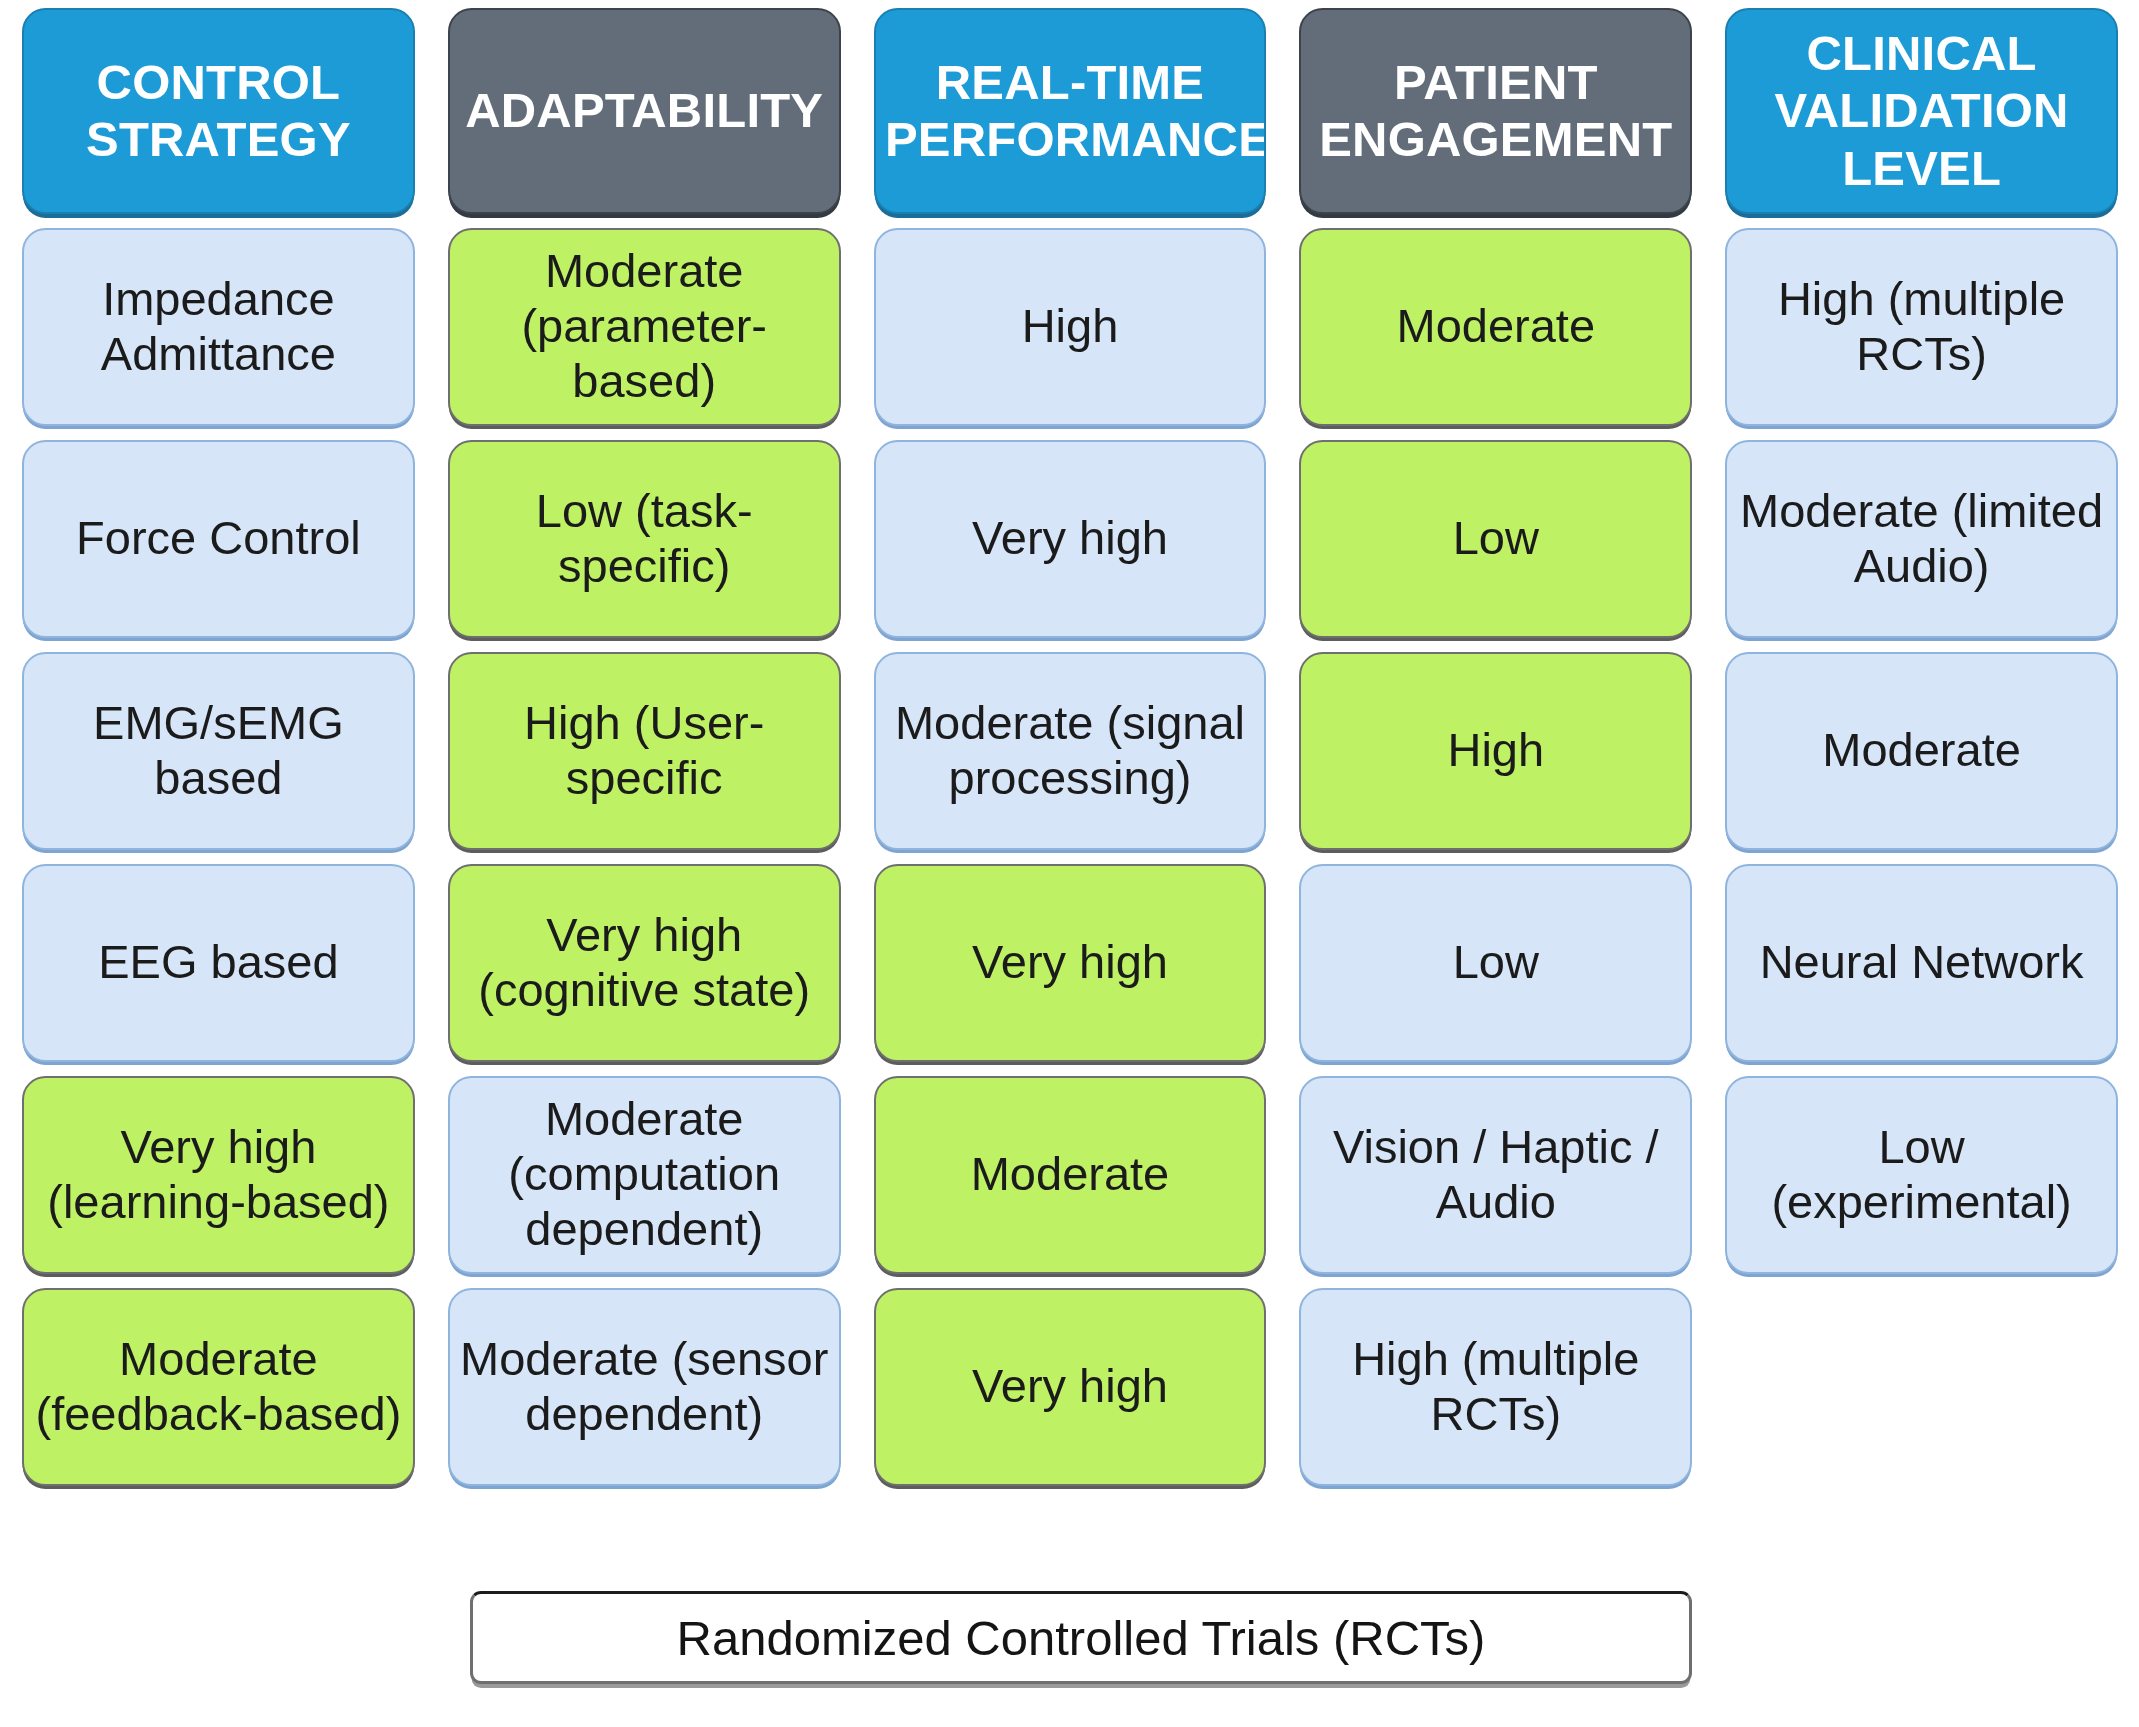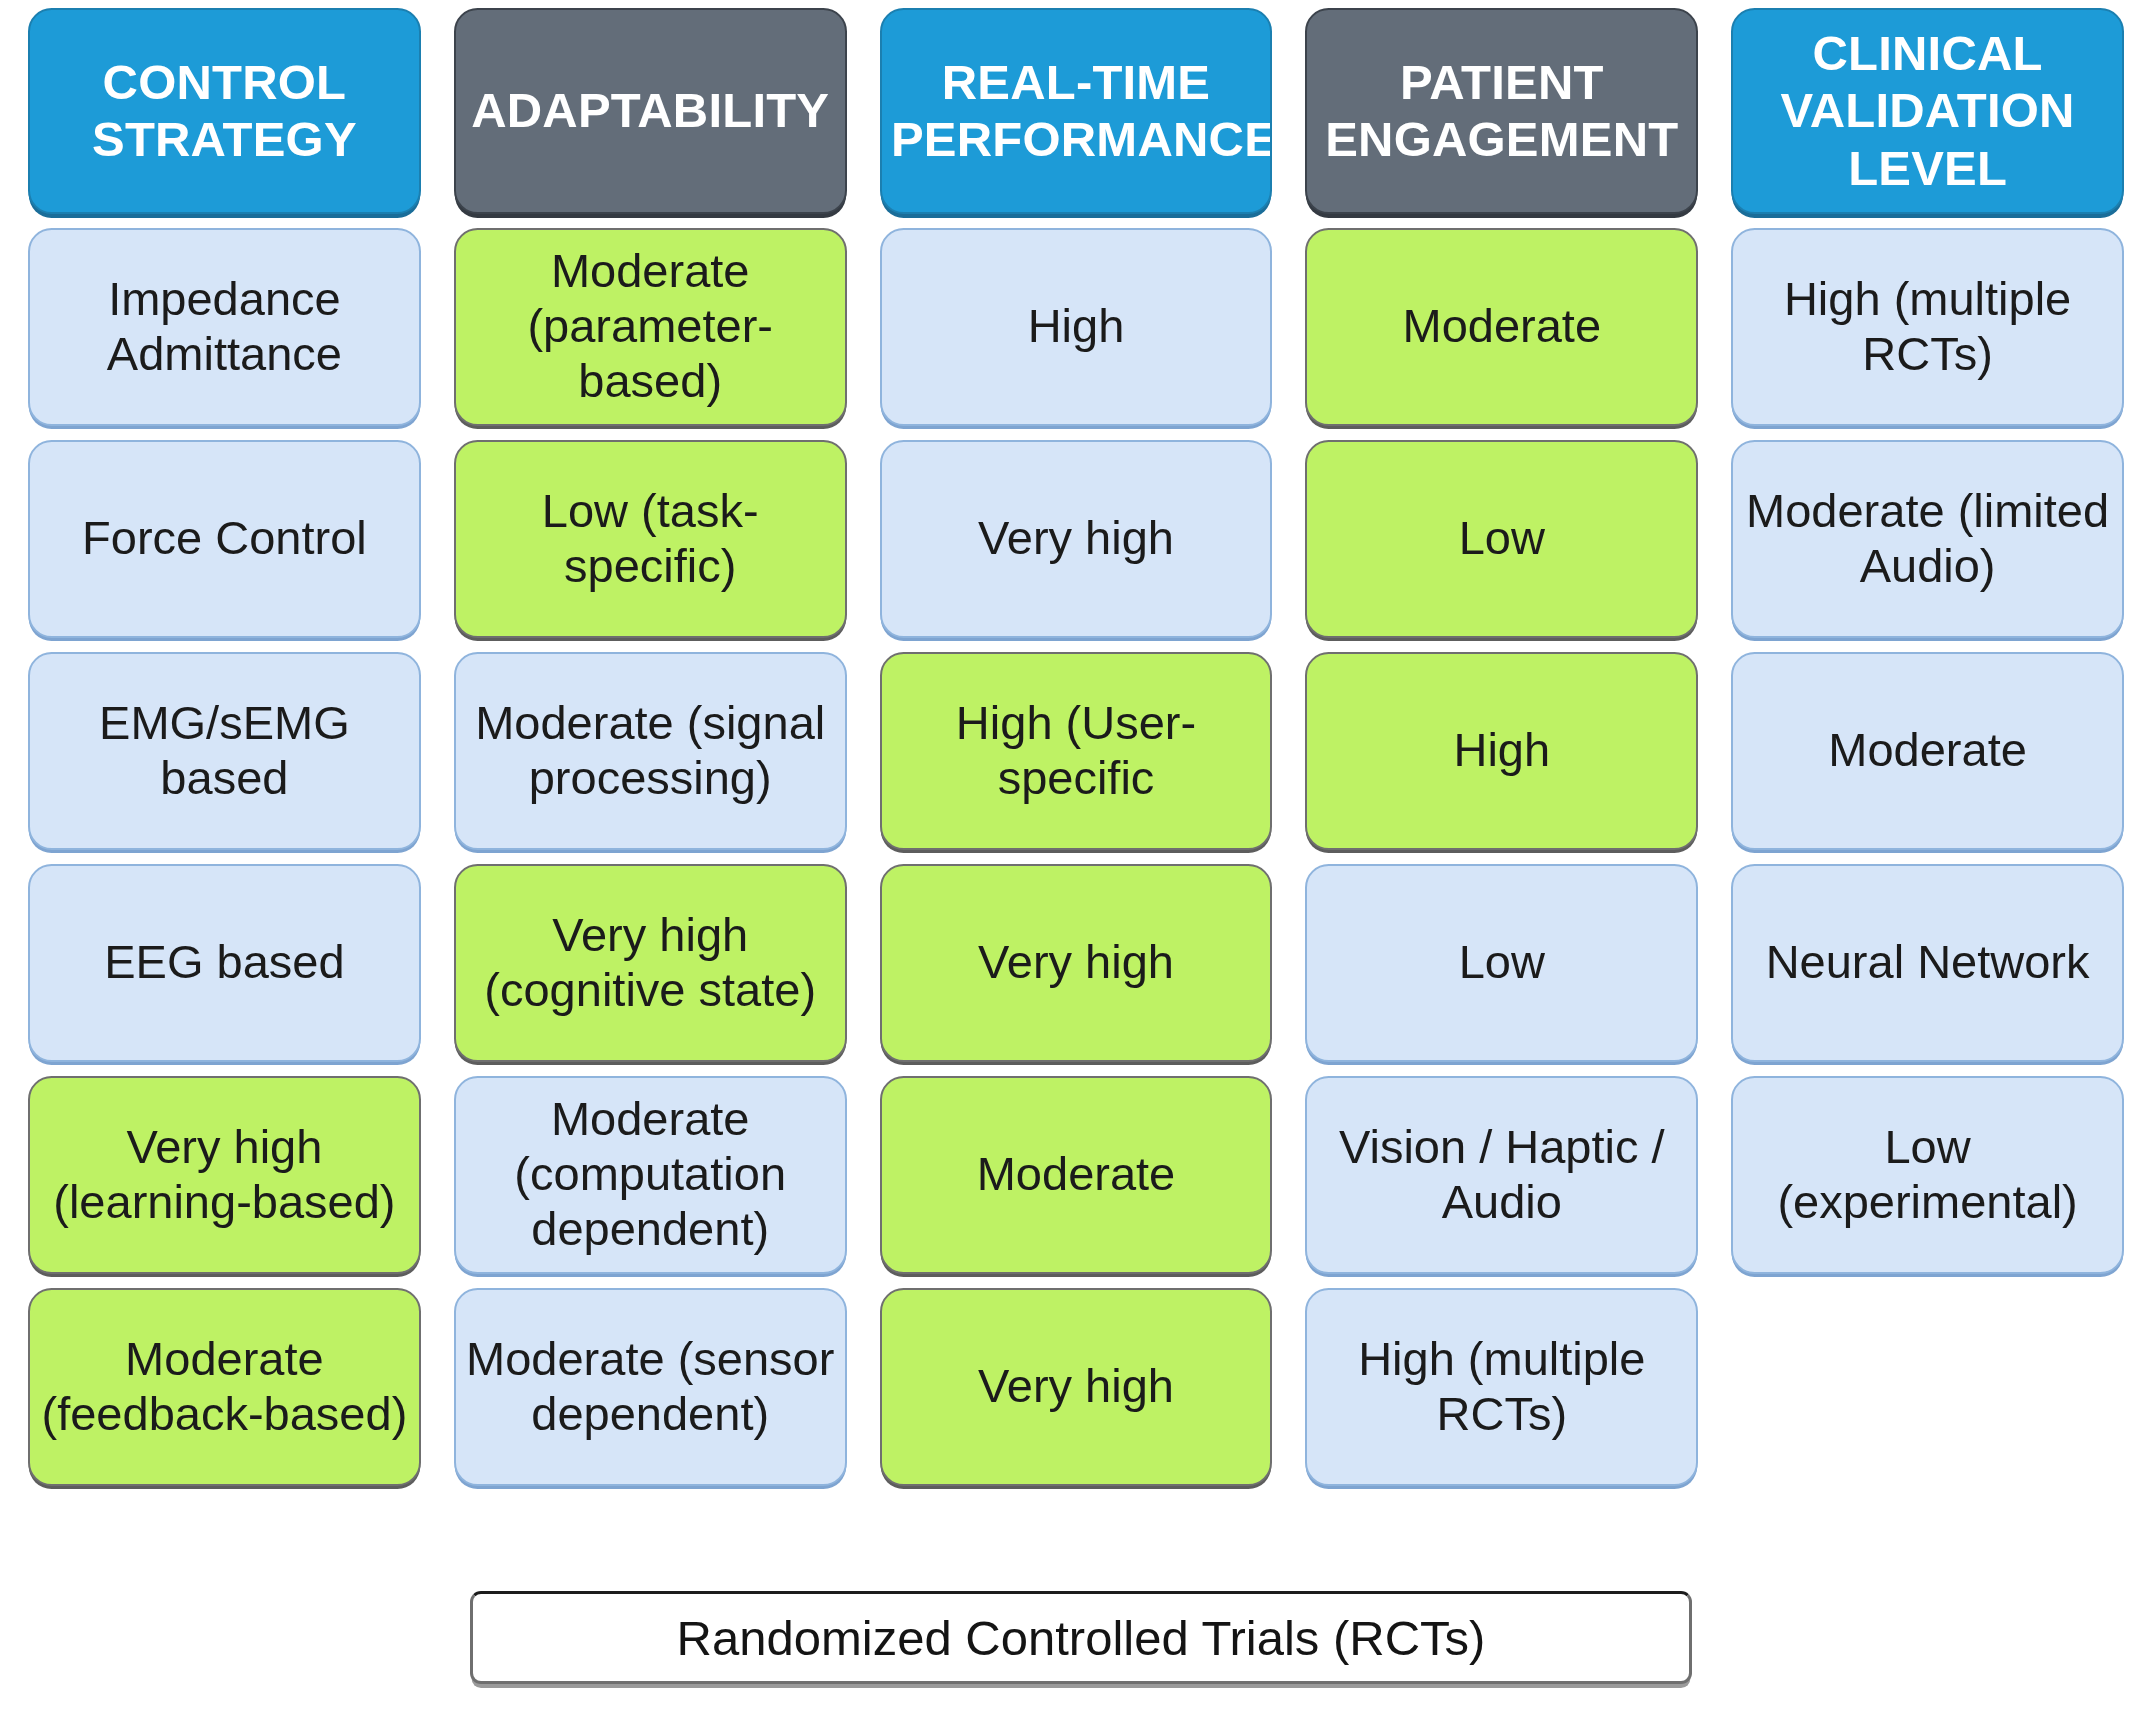--- a/index.html
+++ b/index.html
@@ -12,21 +12,21 @@
   #sheet{
     position:relative;
     width:2140px;height:1728px;
     box-sizing:border-box;
     padding:0;
   }
 
   
   .grid{
     position:absolute;
-    left:28px; top:7.9px;
+    left:22px; top:7.9px;
     width:2096px;
     display:grid;
     grid-template-columns:repeat(5, 1fr);
     column-gap:33px;
     row-gap:14px;
   }
 
   
   .cell{
     box-sizing:border-box;
@@ -160,25 +160,25 @@
     <div class="cell body-cell paper">
         <span class="cell-text">Low</span>
       </div>
     <div class="cell body-cell lightblue">
         <span class="cell-text">Moderate (limited Audio)</span>
       </div>
 
     <div class="cell body-cell lightblue">
         <span class="cell-text">EMG/sEMG based</span>
       </div>
+    <div class="cell body-cell paper">
+        <span class="cell-text">High (User-specific</span>
+      </div>
     <div class="cell body-cell lightblue">
         <span class="cell-text">Moderate (signal processing)</span>
-      </div>
-    <div class="cell body-cell paper">
-        <span class="cell-text">High (User-specific</span>
       </div>
     <div class="cell body-cell paper">
         <span class="cell-text">High</span>
       </div>
     <div class="cell body-cell lightblue">
         <span class="cell-text">Moderate</span>
       </div>
 
     <div class="cell body-cell lightblue">
         <span class="cell-text">EEG based</span>

